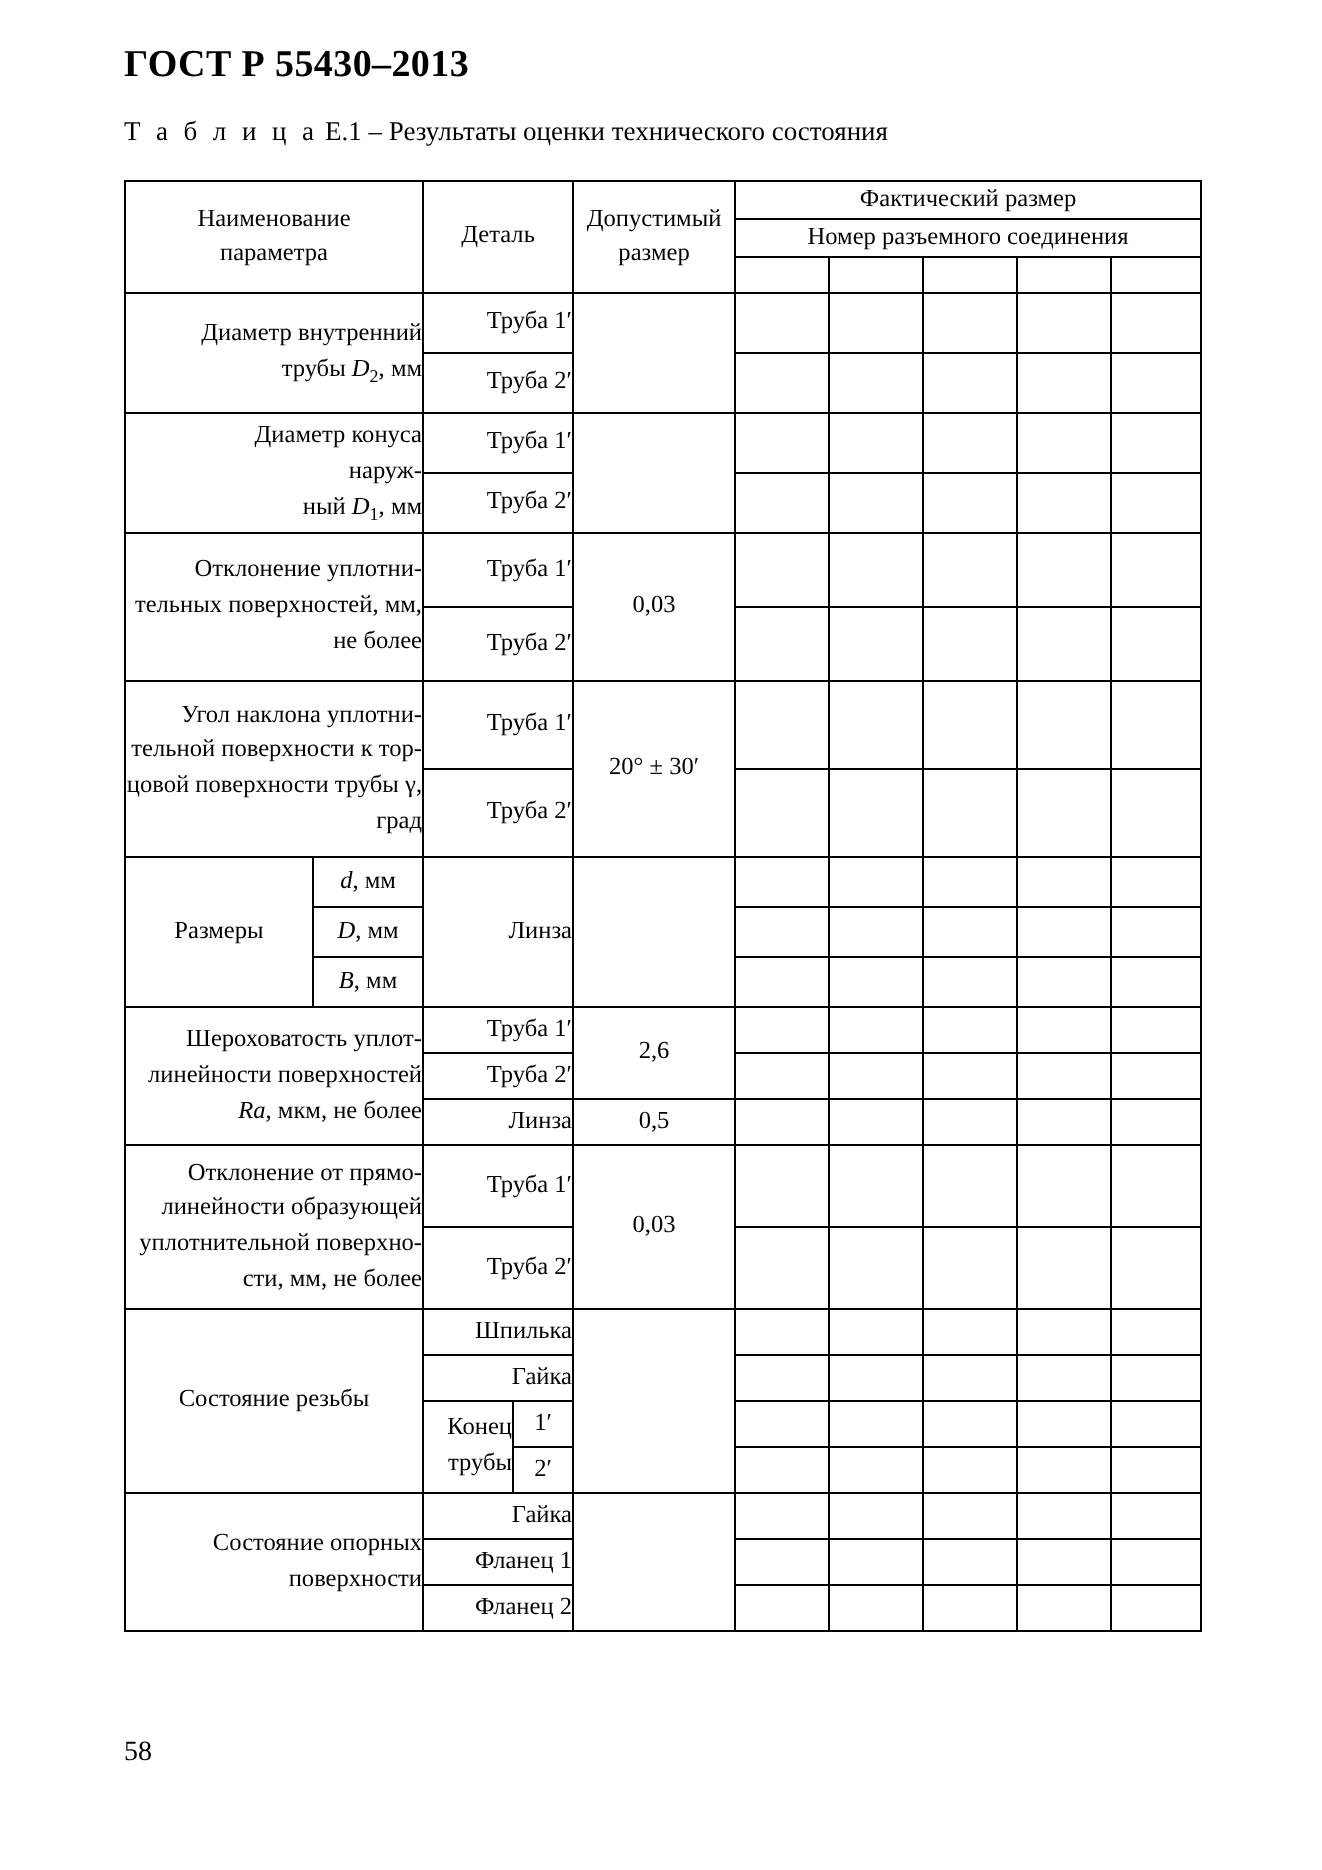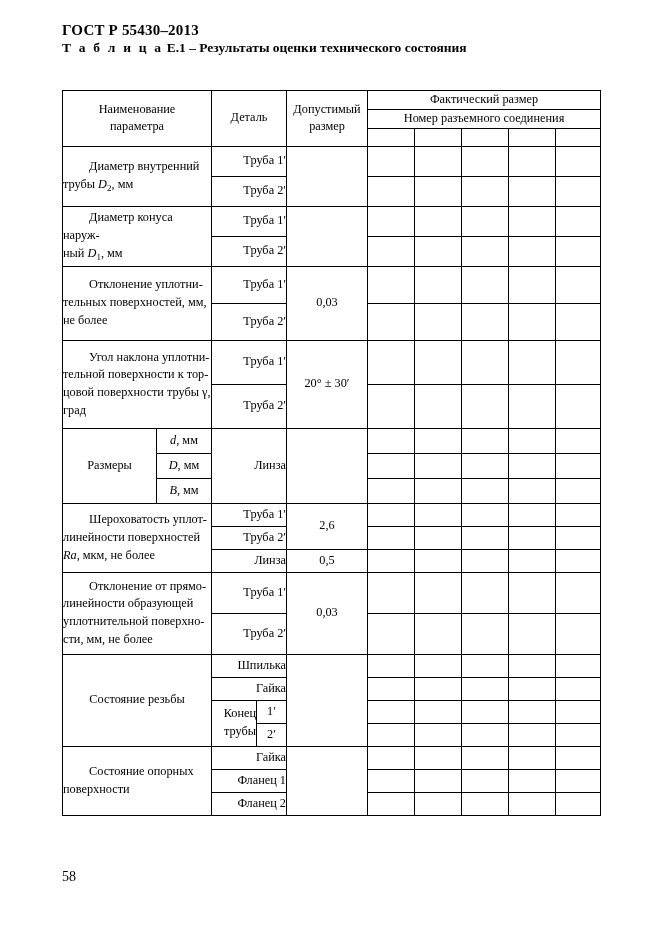--- a/index.html
+++ b/index.html
@@ -19,30 +19,29 @@
     position: relative;
     width: 661px;
     height: 935px;
     box-sizing: border-box;
   }
   .doc-header {
     position: absolute;
     left: 62px;
     top: 22px;
     font-family: "Liberation Serif", serif;
-    font-size: 15px;
+    font-size: 19px;
     font-weight: bold;
     letter-spacing: 0.2px;
   }
   .table-caption {
     position: absolute;
     left: 62px;
-    top: 40px;
+    top: 58px;
     font-size: 13.5px;
-    font-weight: bold;
   }
   .table-caption .sp {
     letter-spacing: 2.2px;
   }
   .tbl-wrap {
     position: absolute;
     left: 62px;
     top: 90px;
     width: 538px;
   }
@@ -61,21 +60,21 @@
     font-size: 12.3px;
     line-height: 1.45;
   }
   .ctr { text-align: center; }
   .hdr-cell {
     text-align: center;
     padding: 4px 3px;
   }
   .param-cell {
     padding: 4px 6px 4px 8px;
-    text-align: left;
+    text-align: right;
     line-height: 1.85;
   }
   .first-ind { padding-left: 26px; }
   .detail-cell {
     text-align: right;
     padding: 3px 2px;
     white-space: nowrap;
   }
   .blank { }
   sub { font-size: 9px; vertical-align: baseline; position: relative; top: 3px; }

